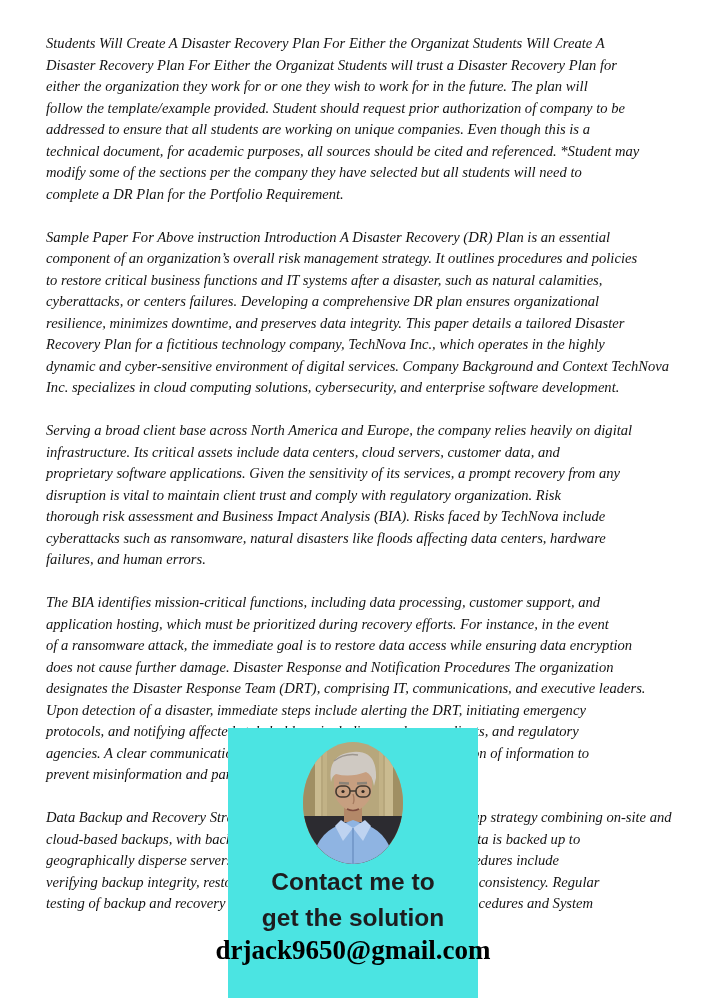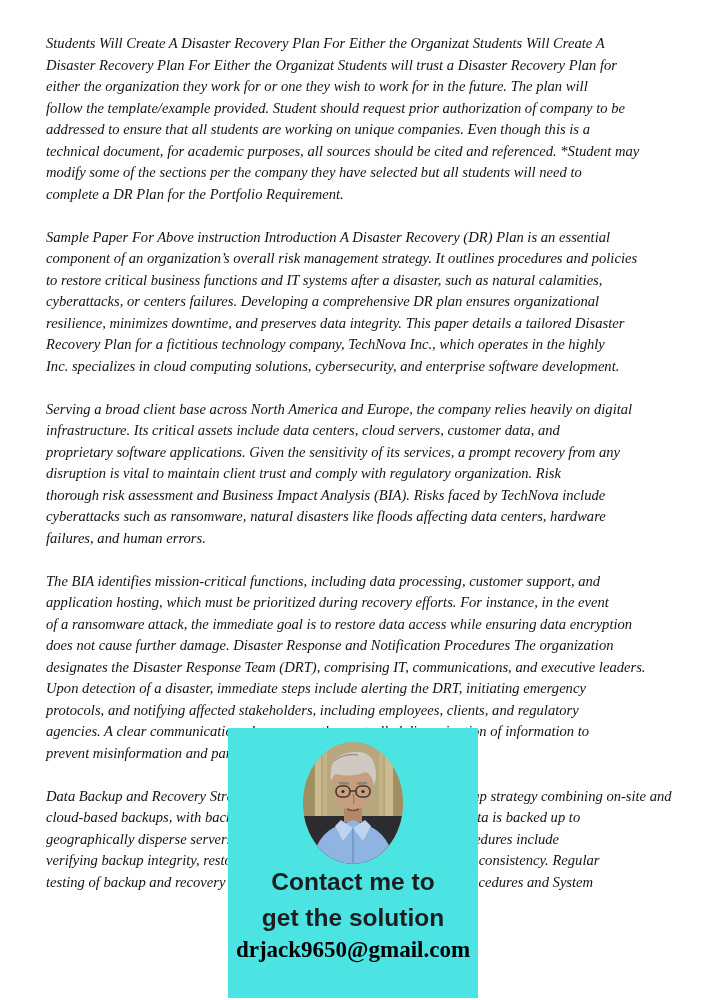--- a/index.html
+++ b/index.html
@@ -27,21 +27,21 @@
   }
   .promo-heading{
     margin-top:4px;
     font-family:"Liberation Sans", sans-serif;
     font-weight:700;font-size:24.5px;line-height:28px;
     color:#1d1d1f;letter-spacing:0px;
   }
   .promo-email{
     margin-top:5px;
     font-family:"Liberation Serif", serif;
-    font-weight:700;font-size:23px;line-height:26px;
+    font-weight:700;font-size:27px;line-height:26px;
     color:#000000;
   }
 </style>
 </head>
 <body style="background: rgb(255, 255, 255);">
 
 <div id="doc" style="color: rgb(18, 18, 18);">
     <div class="para">
       <div class="line">Students Will Create A Disaster Recovery Plan For Either the Organizat Students Will Create A</div>
       <div class="line">Disaster Recovery Plan For Either the Organizat Students will trust a Disaster Recovery Plan for</div>
@@ -52,20 +52,21 @@
       <div class="line">modify some of the sections per the company they have selected but all students will need to</div>
       <div class="line">complete a DR Plan for the Portfolio Requirement.</div>
     </div>
     <div class="para">
       <div class="line">Sample Paper For Above instruction Introduction A Disaster Recovery (DR) Plan is an essential</div>
       <div class="line">component of an organization’s overall risk management strategy. It outlines procedures and policies</div>
       <div class="line">to restore critical business functions and IT systems after a disaster, such as natural calamities,</div>
       <div class="line">cyberattacks, or centers failures. Developing a comprehensive DR plan ensures organizational</div>
       <div class="line">resilience, minimizes downtime, and preserves data integrity. This paper details a tailored Disaster</div>
       <div class="line">Recovery Plan for a fictitious technology company, TechNova Inc., which operates in the highly</div>
+      <div class="line">dynamic and cyber-sensitive environment of digital services. Company Background and Context TechNova</div>
       <div class="line">Inc. specializes in cloud computing solutions, cybersecurity, and enterprise software development.</div>
     </div>
     <div class="para">
       <div class="line">Serving a broad client base across North America and Europe, the company relies heavily on digital</div>
       <div class="line">infrastructure. Its critical assets include data centers, cloud servers, customer data, and</div>
       <div class="line">proprietary software applications. Given the sensitivity of its services, a prompt recovery from any</div>
       <div class="line">disruption is vital to maintain client trust and comply with regulatory organization. Risk</div>
       <div class="line">thorough risk assessment and Business Impact Analysis (BIA). Risks faced by TechNova include</div>
       <div class="line">cyberattacks such as ransomware, natural disasters like floods affecting data centers, hardware</div>
       <div class="line">failures, and human errors.</div>

